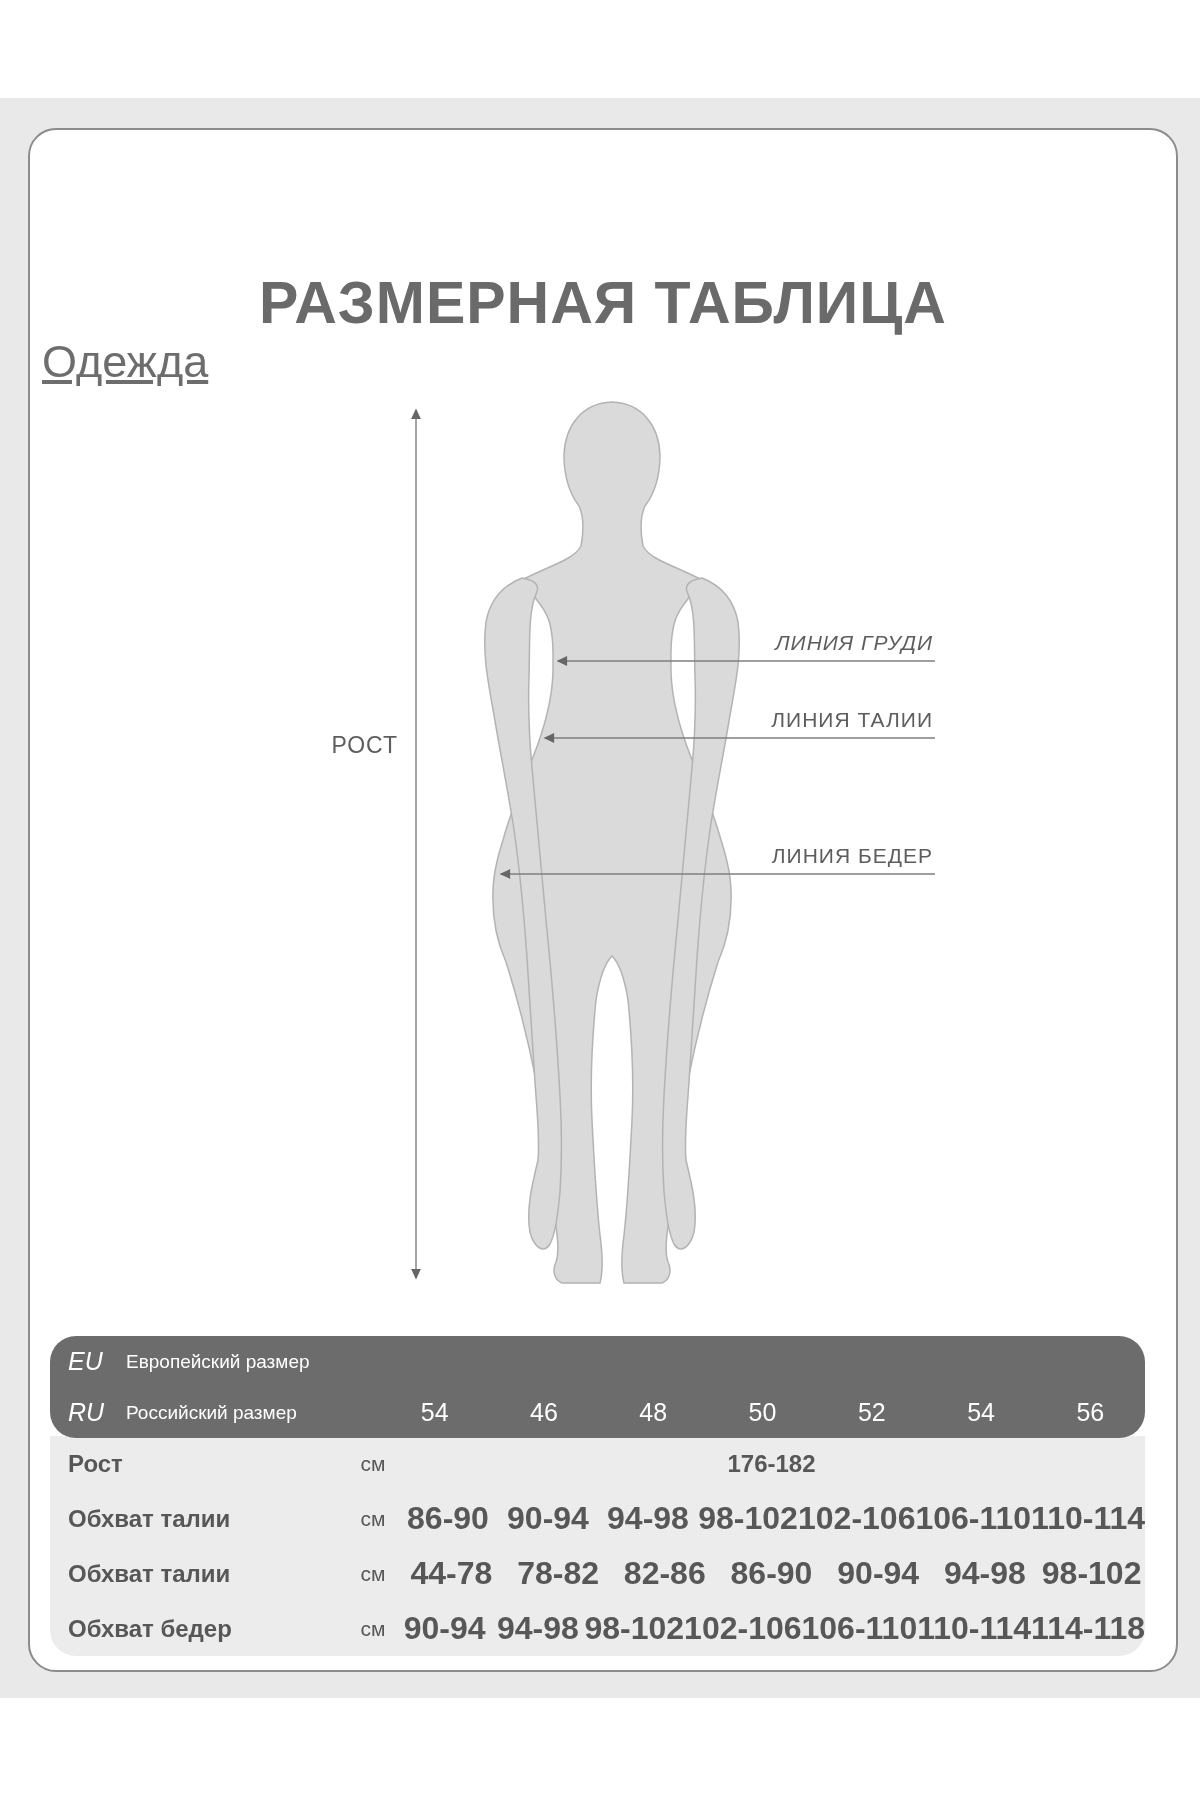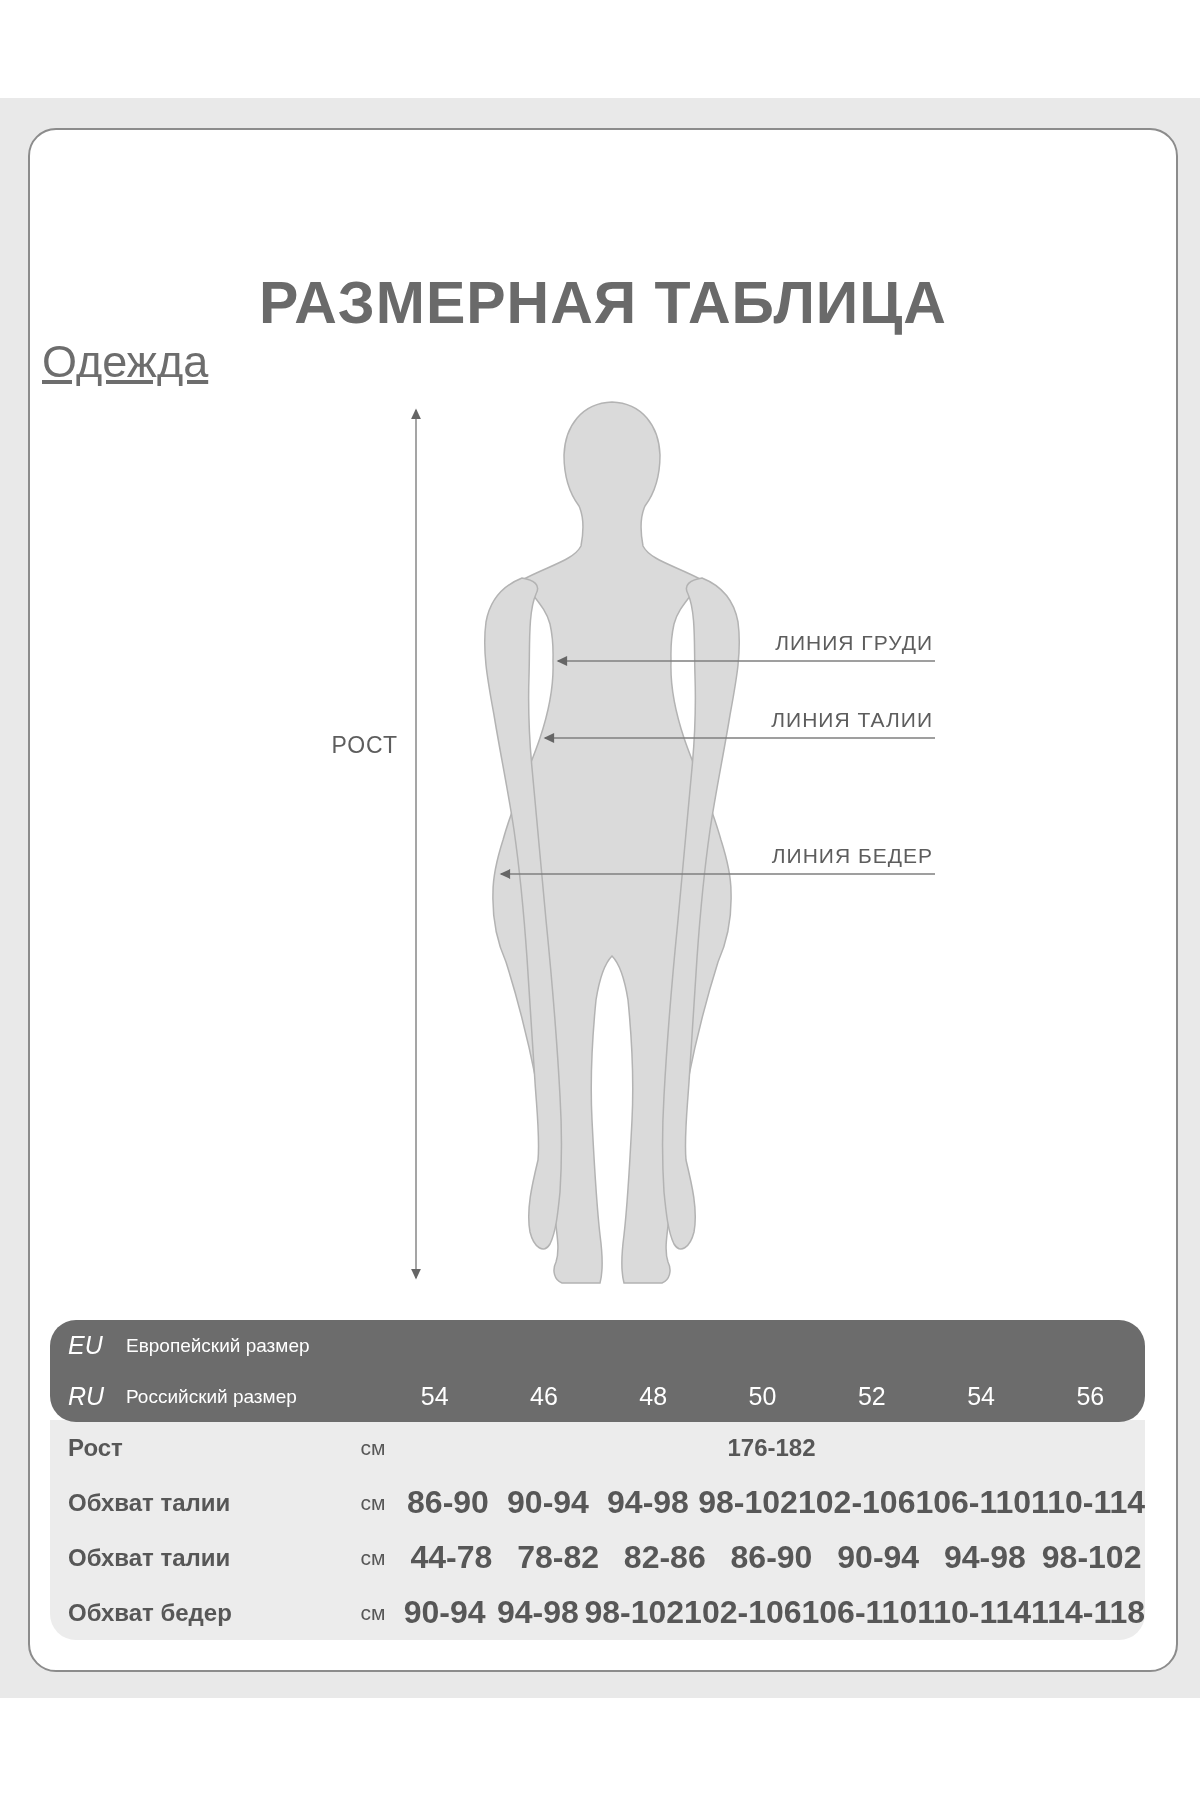--- a/index.html
+++ b/index.html
@@ -34,21 +34,21 @@
     text-align:right;line-height:24px;
   }
   .height-label{
     position:absolute;color:#5d5d5d;font-size:23px;font-weight:500;letter-spacing:1px;
     text-align:right;line-height:26px;
   }
   
   .size-table{position:absolute;left:50px;top:1320px;width:1095px;}
   .thead{
     background:#6c6c6c;border-radius:26px;height:102px;position:relative;z-index:2;
-    display:flex;flex-direction:column;justify-content:center;color:#ffffff;
+    display:flex;flex-direction:column;justify-content:center;color:#ffffff;margin-top:16px;
   }
   .tbody{
     background:#ececec;border-radius:0 0 26px 26px;height:220px;margin-top:-2px;
     display:flex;flex-direction:column;justify-content:center;color:#575757;position:relative;z-index:1;
   }
   .trow{display:flex;align-items:center;height:51px;}
   .tbody .trow{height:55px;}
   .code{width:58px;padding-left:18px;font-style:italic;font-size:25px;font-weight:500;box-sizing:content-box;}
   .hlabel{width:254px;font-size:19px;font-weight:400;}
   .blabel{width:298px;padding-left:18px;font-size:24px;font-weight:600;box-sizing:border-box;}
@@ -157,21 +157,21 @@
   <g>
     <line x1="416" y1="410" x2="416" y2="1278" stroke="#7f7f7f" stroke-width="1.4" marker-start="url(#ah)" marker-end="url(#ah)"></line>
   </g>
 
   <line x1="558" y1="661" x2="935" y2="661" stroke="#7f7f7f" stroke-width="1.4" marker-start="url(#ah)"></line>
   <line x1="545" y1="738" x2="935" y2="738" stroke="#7f7f7f" stroke-width="1.4" marker-start="url(#ah)"></line>
   <line x1="501" y1="874" x2="935" y2="874" stroke="#7f7f7f" stroke-width="1.4" marker-start="url(#ah)"></line>
 </svg>
 
 <div class="height-label" style="left:298px;top:732px;width:100px;">РОСТ</div>
-<div class="measure-label" style="left:673px;top:631px;width:260px;">ЛИНИЯ ГРУДИ</div>
+<div class="measure-label" style="left:673px;top:631px;width:260px;font-style:italic;">ЛИНИЯ ГРУДИ</div>
 <div class="measure-label" style="left:673px;top:708px;width:260px;">ЛИНИЯ ТАЛИИ</div>
 <div class="measure-label" style="left:673px;top:844px;width:260px;">ЛИНИЯ БЕДЕР</div>
 
 <div class="size-table">
   <div class="thead">
     <div class="trow">
       <div class="code">EU</div>
       <div class="hlabel">Европейский размер</div>
     </div>
     <div class="trow">

